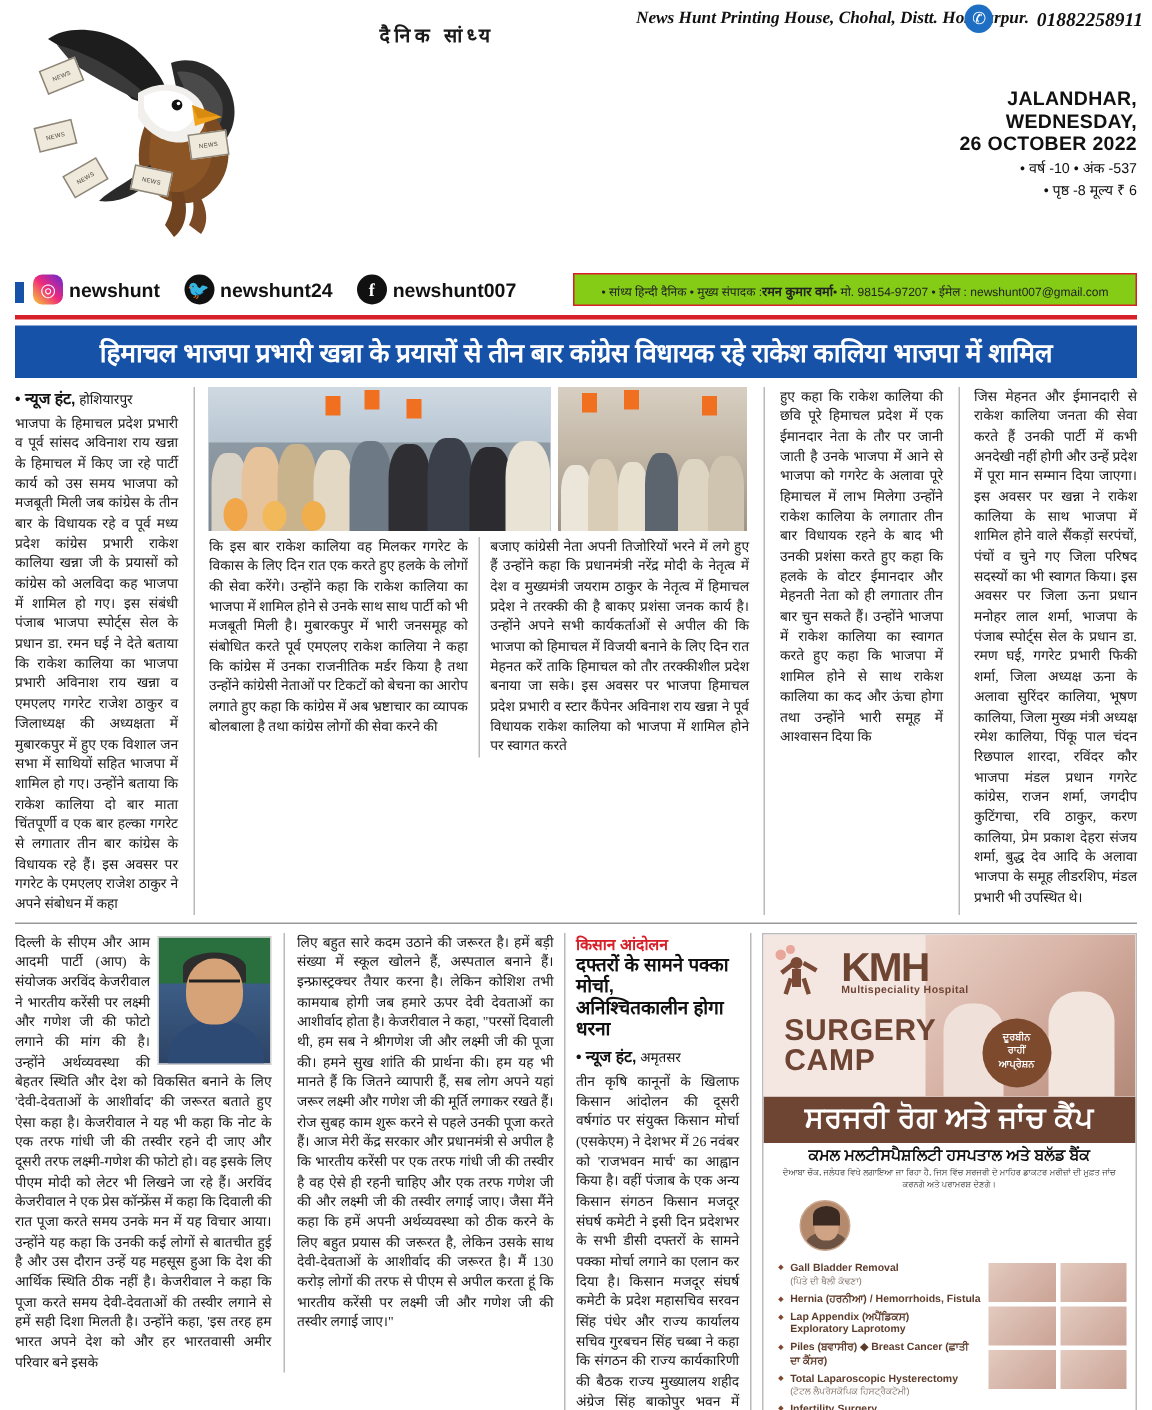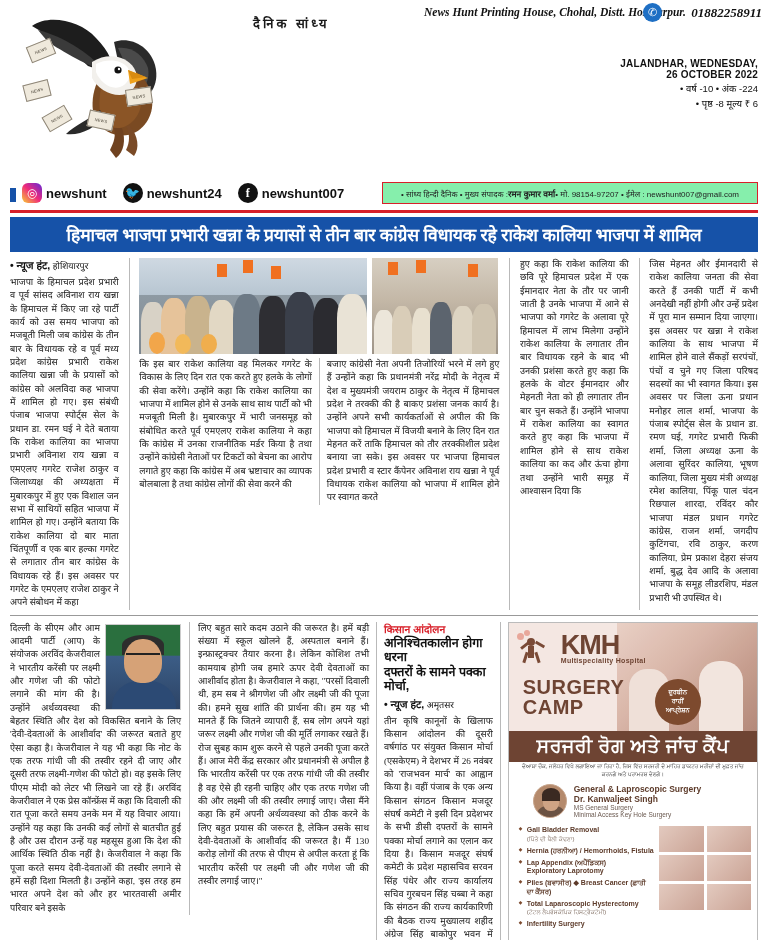--- a/index.html
+++ b/index.html
@@ -48,42 +48,42 @@
     width: 19px; height: 19px; border-radius: 50%; background: #1e6fc4;
     display: flex; align-items: center; justify-content: center;
     color: #fff; font-size: 11px;
   }
   .phone-num { font-family: "Liberation Serif", serif; font-style: italic; font-weight: bold; font-size: 13px; color: #111; margin-left: 25px; }
 
   .datebox {
     position: absolute; right: 0; top: 58px; width: 145px;
     text-align: right; font-family: "Liberation Sans", sans-serif; color: #111;
   }
-  .datebox .l1, .datebox .l2 { font-size: 10px; font-weight: bold; letter-spacing: .2px; }
+  .datebox .l1, .datebox .l2 { font-size: 13px; font-weight: bold; letter-spacing: .2px; }
   .datebox .l3, .datebox .l4 { font-size: 9.5px; margin-top: 2px; }
 
   
   .social-bar { position: relative; height: 26px; margin-top: 2px; }
   .blue-strip { position: absolute; left: 0; right: 0; top: 6px; height: 14px; background: #1652a8; }
   .soc-white {
     position: absolute; left: 6px; top: 0px; height: 22px; width: 366px;
     background: #fff; display: flex; align-items: center; gap: 4px; padding-left: 6px;
   }
   .soc-item { display: flex; align-items: center; gap: 4px; }
   .soc-item .lbl {
     font-family: "Liberation Sans", sans-serif; font-size: 13px; font-weight: bold; color: #111;
     margin-right: 12px;
   }
   .ico { width: 20px; height: 20px; border-radius: 4px; display: flex; align-items: center; justify-content: center; color: #fff; font-size: 12px; font-weight: bold; }
   .ico.ig { background: linear-gradient(45deg,#f9ce34,#ee2a7b,#6228d7); border-radius: 6px; }
   .ico.tw { background: #111; border-radius: 50%; }
   .ico.fb { background: #111; border-radius: 50%; }
   .ed-line {
     position: absolute; right: 0px; top: 0px; height: 22px; width: 376px;
-    border: 1.5px solid #d8202a; background: #86efac;
+    border: 1.5px solid #d8202a; background: #84cc16;
     display: flex; align-items: center; justify-content: center;
     font-family: "Liberation Sans", sans-serif; font-size: 8px; color: #222; white-space: nowrap;
   }
   .ed-line b { font-size: 8.5px; }
   .redline { height: 3px; background: #d8202a; margin-top: 2px; }
 
   
   .lead-head {
     background: #1652a8; color: #fff; margin-top: 4px;
     font-family: "Liberation Sans", sans-serif;
@@ -237,21 +237,21 @@
       <div class="press-line">News Hunt Printing House, Chohal, Distt. Hoshiarpur.</div>
       <div class="phone-blk">
         <div class="phone-circle">✆</div>
         <div class="phone-num">01882258911</div>
       </div>
     </div>
 
     <div class="datebox">
       <div class="l1">JALANDHAR, WEDNESDAY,</div>
       <div class="l2">26 OCTOBER 2022</div>
-      <div class="l3">• वर्ष -10   • अंक -224</div>
+      <div class="l3">• वर्ष -10   • अंक -537</div>
       <div class="l4">• पृष्ठ -8 मूल्य ₹ 6</div>
     </div>
   </div>
 
   <div class="social-bar">
     <div class="blue-strip"></div>
     <div class="soc-white">
       <div class="soc-item">
         <span class="ico ig">◎</span>
         <span class="lbl">newshunt</span>
@@ -368,22 +368,22 @@
           <div class="bodytext">लिए बहुत सारे कदम उठाने की जरूरत है। हमें बड़ी संख्या में स्कूल खोलने हैं, अस्पताल बनाने हैं। इन्फ्रास्ट्रक्चर तैयार करना है। लेकिन कोशिश तभी कामयाब होगी जब हमारे ऊपर देवी देवताओं का आशीर्वाद होता है। केजरीवाल ने कहा, "परसों दिवाली थी, हम सब ने श्रीगणेश जी और लक्ष्मी जी की पूजा की। हमने सुख शांति की प्रार्थना की। हम यह भी मानते हैं कि जितने व्यापारी हैं, सब लोग अपने यहां जरूर लक्ष्मी और गणेश जी की मूर्ति लगाकर रखते हैं। रोज सुबह काम शुरू करने से पहले उनकी पूजा करते हैं। आज मेरी केंद्र सरकार और प्रधानमंत्री से अपील है कि भारतीय करेंसी पर एक तरफ गांधी जी की तस्वीर है वह ऐसे ही रहनी चाहिए और एक तरफ गणेश जी की और लक्ष्मी जी की तस्वीर लगाई जाए। जैसा मैंने कहा कि हमें अपनी अर्थव्यवस्था को ठीक करने के लिए बहुत प्रयास की जरूरत है, लेकिन उसके साथ देवी-देवताओं के आशीर्वाद की जरूरत है। मैं 130 करोड़ लोगों की तरफ से पीएम से अपील करता हूं कि भारतीय करेंसी पर लक्ष्मी जी और गणेश जी की तस्वीर लगाई जाए।"</div>
         </div>
       </div>
     </div>
 
     <div class="vline"></div>
 
     <div class="story-mid" style="width:114px;">
       <div class="kicker">किसान आंदोलन</div>
       <div class="head-black sm">
+        <div>दफ्तरों के सामने पक्का मोर्चा,</div>
         <div>अनिश्चितकालीन होगा धरना</div>
-        <div>दफ्तरों के सामने पक्का मोर्चा,</div>
       </div>
       <div class="byline">
         <b>• न्यूज हंट,</b>
         <span>अमृतसर</span>
       </div>
       <div class="bodytext">तीन कृषि कानूनों के खिलाफ किसान आंदोलन की दूसरी वर्षगांठ पर संयुक्त किसान मोर्चा (एसकेएम) ने देशभर में 26 नवंबर को 'राजभवन मार्च' का आह्वान किया है। वहीं पंजाब के एक अन्य किसान संगठन किसान मजदूर संघर्ष कमेटी ने इसी दिन प्रदेशभर के सभी डीसी दफ्तरों के सामने पक्का मोर्चा लगाने का एलान कर दिया है। किसान मजदूर संघर्ष कमेटी के प्रदेश महासचिव सरवन सिंह पंधेर और राज्य कार्यालय सचिव गुरबचन सिंह चब्बा ने कहा कि संगठन की राज्य कार्यकारिणी की बैठक राज्य मुख्यालय शहीद अंग्रेज सिंह बाकोपुर भवन में राज्य अध्यक्ष सतनाम सिंह पन्नू की अध्यक्षता में हुई। बैठक में अपनी मांगों को लेकर केंद्र व राज्य सरकार के खिलाफ राज्यव्यापी आंदोलन शुरू करने का फैसला लिया गया है। 26 नवंबर से पंजाब भर में डीसी कार्यालयों के सामने अनिश्चितकालीन मोर्चा शुरू किया जाएगा। यह मोर्चा मांगों को मनवाने तक जारी रहेगा। उन्होंने कहा कि 18 जिलों के 93 जोनों और हजारों गांवों में किसानों, मजदूरों, महिलाओं और युवाओं की विशाल बैठक आयोजित कर इस मोर्चे की तैयारी युद्धस्तर पर की जाएगी।</div>
     </div>
 
     <div class="vline"></div>
 
@@ -412,33 +412,28 @@
           <div>CAMP</div>
         </div>
         <div class="kmh-badge">
           <span>ਦੂਰਬੀਨ</span>
           <span>ਰਾਹੀਂ</span>
           <span>ਆਪ੍ਰੇਸ਼ਨ</span>
         </div>
       </div>
 
       <div class="kmh-strip">ਸਰਜਰੀ ਰੋਗ ਅਤੇ ਜਾਂਚ ਕੈਂਪ</div>
+      <div class="kmh-hname">ਕਮਲ ਮਲਟੀਸਪੈਸ਼ਲਿਟੀ ਹਸਪਤਾਲ ਅਤੇ ਬਲੱਡ ਬੈਂਕ</div>
       <div class="kmh-pa">ਦੋਆਬਾ ਚੌਕ, ਜਲੰਧਰ ਵਿਖੇ ਲਗਾਇਆ ਜਾ ਰਿਹਾ ਹੈ, ਜਿਸ ਵਿੱਚ ਸਰਜਰੀ ਦੇ ਮਾਹਿਰ ਡਾਕਟਰ ਮਰੀਜ਼ਾਂ ਦੀ ਮੁਫ਼ਤ ਜਾਂਚ ਕਰਨਗੇ ਅਤੇ ਪਰਾਮਰਸ਼ ਦੇਣਗੇ।</div>
 
       <div class="kmh-doc">
         <div class="doc-photo">
           <div class="db"></div>
             <div class="df"></div>
             <div class="dh"></div>
-        </div>
-        <div class="doc-txt">
-          <div class="d1">General &amp; Laproscopic Surgery</div>
-          <div class="d2">Dr. Kanwaljeet Singh</div>
-          <div class="d3">MS General Surgery</div>
-          <div class="d4">Minimal Access Key Hole Surgery</div>
         </div>
       </div>
 
       <div class="kmh-body">
         <div class="kmh-list">
           <div class="kmh-li"><span>Gall Bladder Removal</span><br><span class="pj">(ਪਿੱਤੇ ਦੀ ਥੈਲੀ ਕੱਢਣਾ)</span></div>
           <div class="kmh-li"><span>Hernia (ਹਰਨੀਆ) / Hemorrhoids, Fistula</span></div>
           <div class="kmh-li"><span>Lap Appendix (ਅਪੈਂਡਿਕਸ)</span><br><span>Exploratory Laprotomy</span></div>
           <div class="kmh-li"><span>Piles (ਬਵਾਸੀਰ) ◆ Breast Cancer (ਛਾਤੀ ਦਾ ਕੈਂਸਰ)</span></div>
           <div class="kmh-li"><span>Total Laparoscopic Hysterectomy</span><br><span class="pj">(ਟੋਟਲ ਲੈਪਰੋਸਕੋਪਿਕ ਹਿਸਟ੍ਰੈਕਟੋਮੀ)</span></div>

